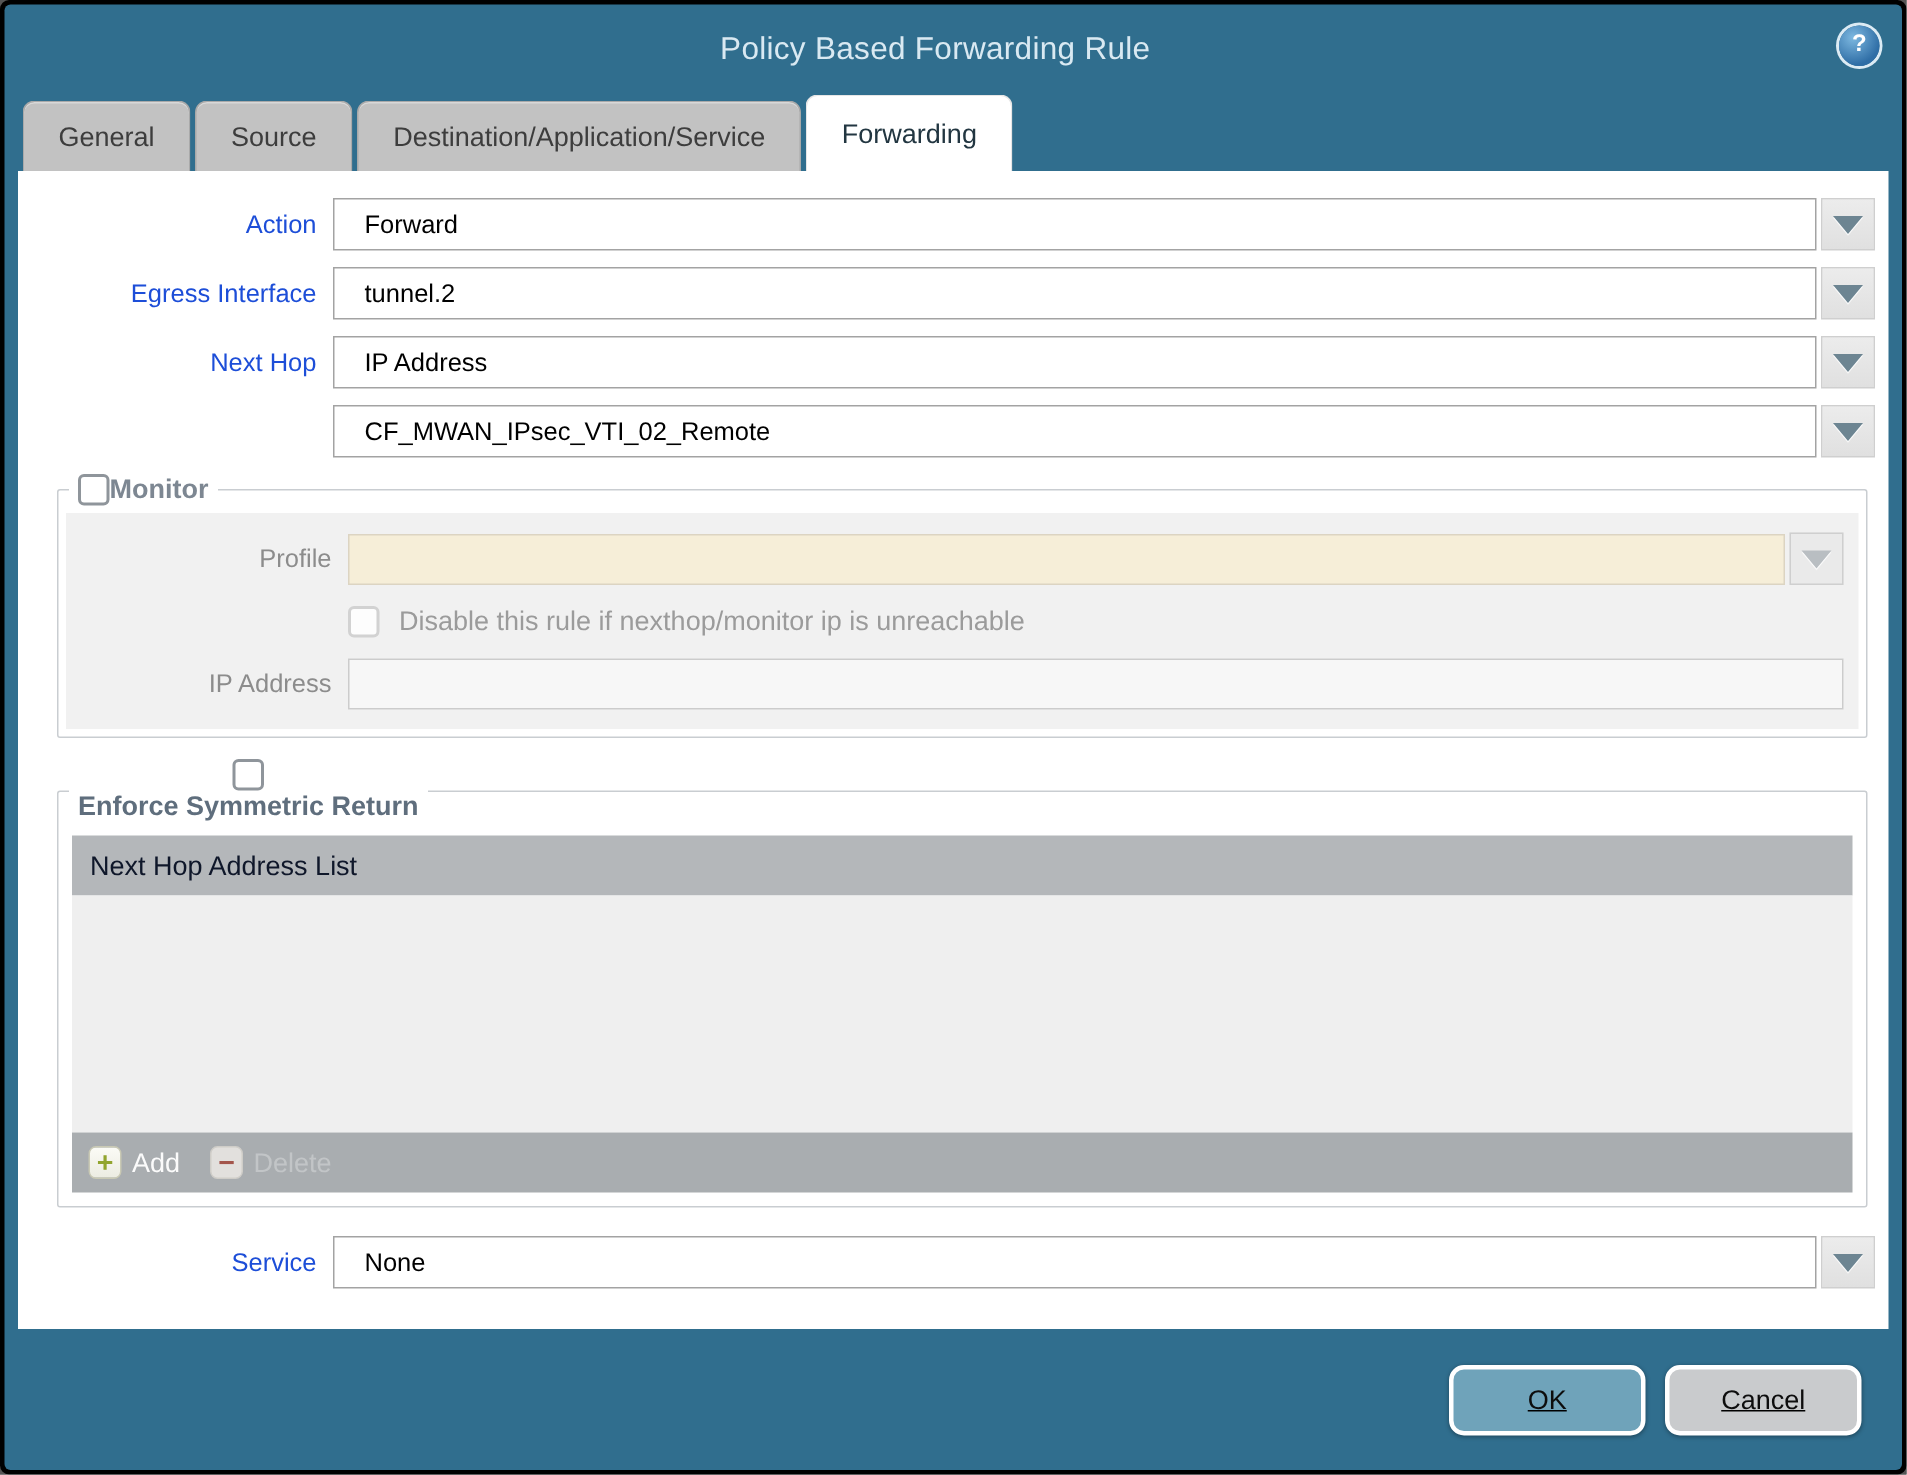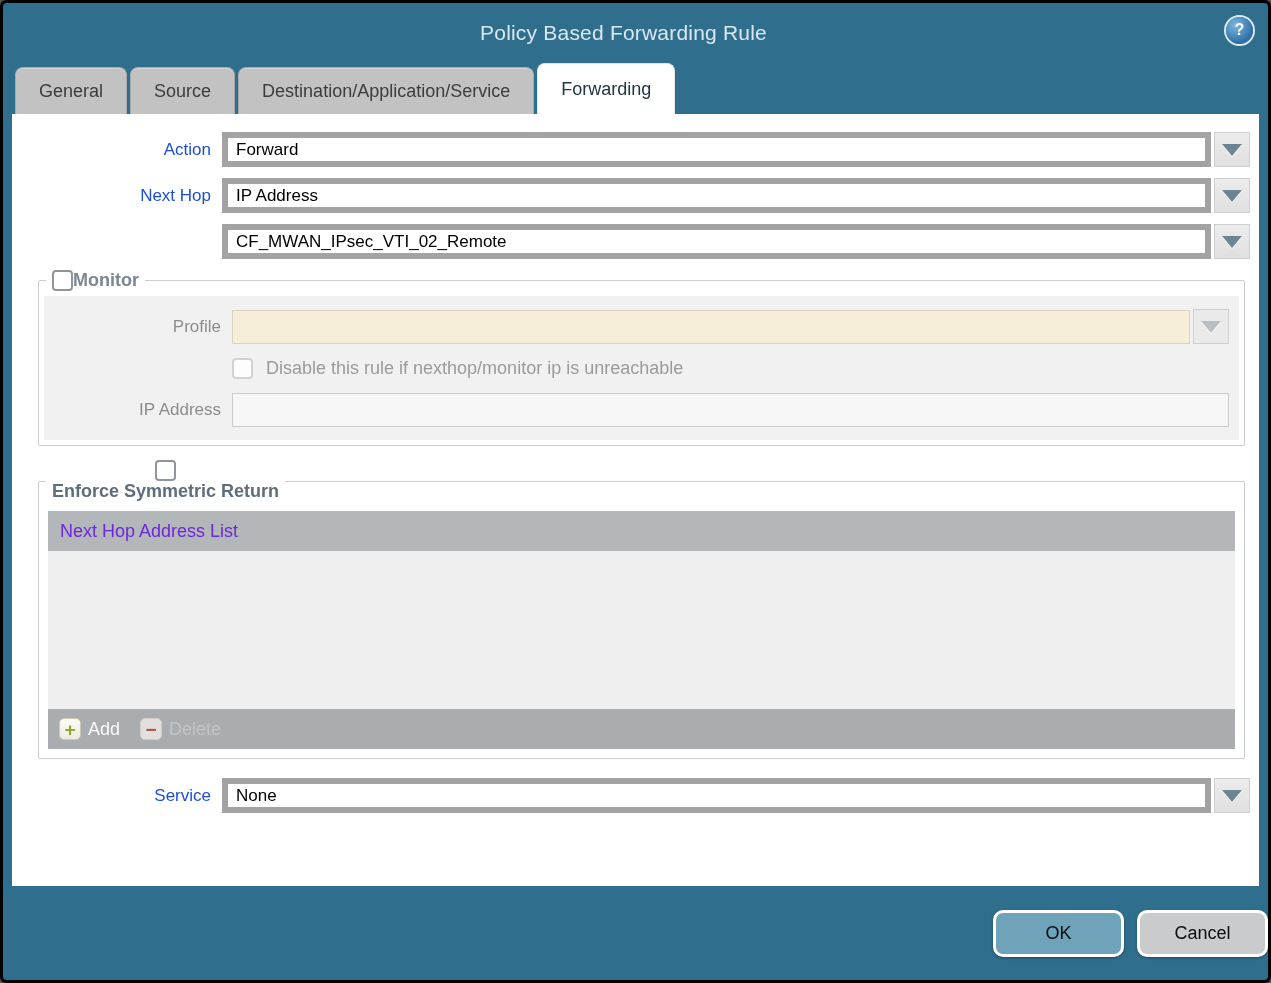--- a/index.html
+++ b/index.html
@@ -97,26 +97,26 @@
     text-align: right;
     margin-right: 11px;
     font-size: 17px;
     color: #1d4ed8;
     flex: none;
     white-space: nowrap;
   }
   .fvalue {
     flex: 1;
     height: 35px;
-    border: 6px solid #a3a3a3;
+    border: 1px solid #a3a3a3;
     background: #fff;
     font-size: 17px;
     color: #000;
     display: flex; align-items: center;
-    padding: 0 8px;
+    padding: 0 20px;
     cursor: text;
     white-space: nowrap; overflow: hidden;
   }
   .ddbtn {
     width: 36px; height: 35px;
     margin-left: 3px;
     background: linear-gradient(#ececec, #e0e0e0);
     border: 1px solid #cfcfcf;
     display: flex; align-items: center; justify-content: center;
     cursor: pointer;
@@ -189,21 +189,21 @@
     margin: 14px 0 14px 188px;
     font-size: 18px;
     color: #9b9b9b;
   }
 
   
   .nhtable { margin: 4px; }
   .nhtable-header {
     height: 40px;
     background: #b4b7ba;
-    color: #6d28d9;
+    color: #0f172a;
     font-size: 18px;
     display: flex; align-items: center;
     padding-left: 12px;
   }
   .nhtable-body {
     height: 158px;
     background: #efefef;
   }
   .nhtable-footer {
     height: 40px;
@@ -238,20 +238,22 @@
   }
 
   .row-schedule { margin-top: 19px; }
 
   
   .footerbar {
     height: 94px;
     flex: none;
     display: flex; align-items: center; justify-content: flex-end;
     gap: 13px;
+    padding-right: 27px;
+    text-decoration: underline;
   }
   .btn {
     width: 131px; height: 47px;
     border-radius: 10px;
     border: 3px solid #ffffff;
     font-size: 18px;
     color: #0d0d0d;
     font-family: inherit;
     cursor: pointer;
     box-shadow: 0 1px 3px rgba(0,0,0,.35);
@@ -280,20 +282,27 @@
     <div class="content">
 
       <div class="frow">
         <div class="flabel">Action</div>
         <div class="fvalue">Forward</div>
         <div class="ddbtn">
           <span class="arrow"></span>
         </div>
       </div>
 
+      <div class="frow">
+        <div class="flabel">Egress Interface</div>
+        <div class="fvalue">tunnel.2</div>
+        <div class="ddbtn">
+          <span class="arrow"></span>
+        </div>
+      </div>
 
       <div class="frow">
         <div class="flabel">Next Hop</div>
         <div class="fvalue">IP Address</div>
         <div class="ddbtn">
           <span class="arrow"></span>
         </div>
       </div>
 
       <div class="frow">

